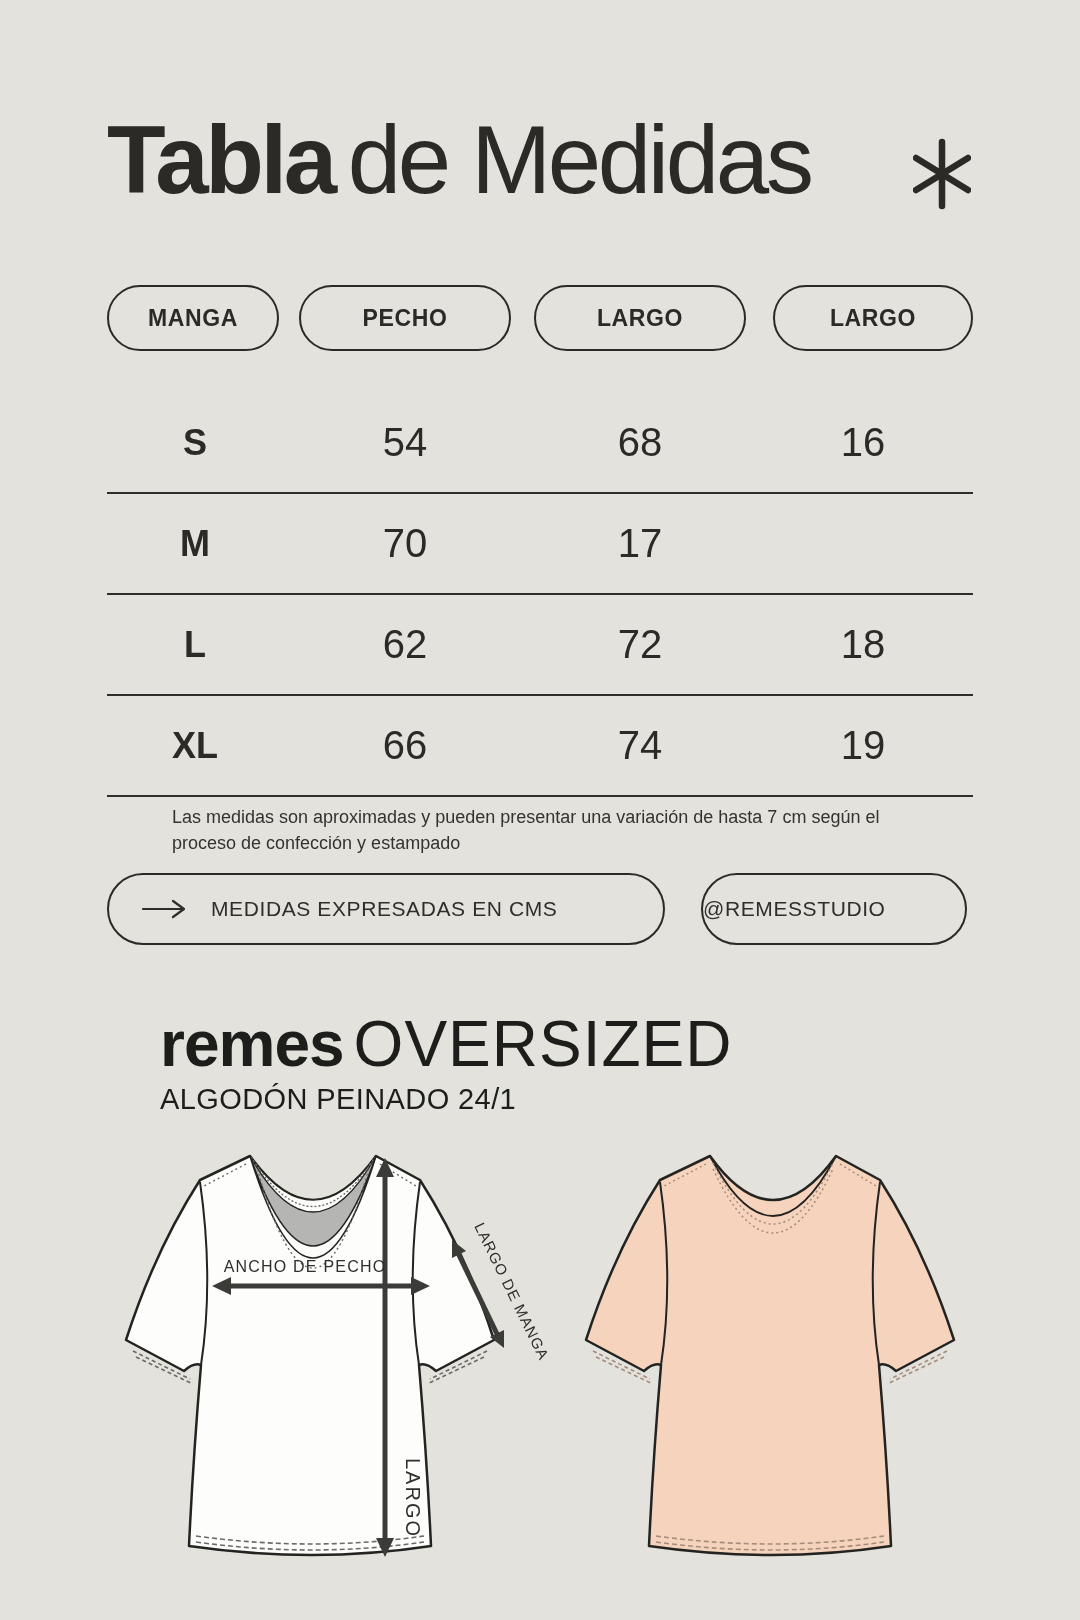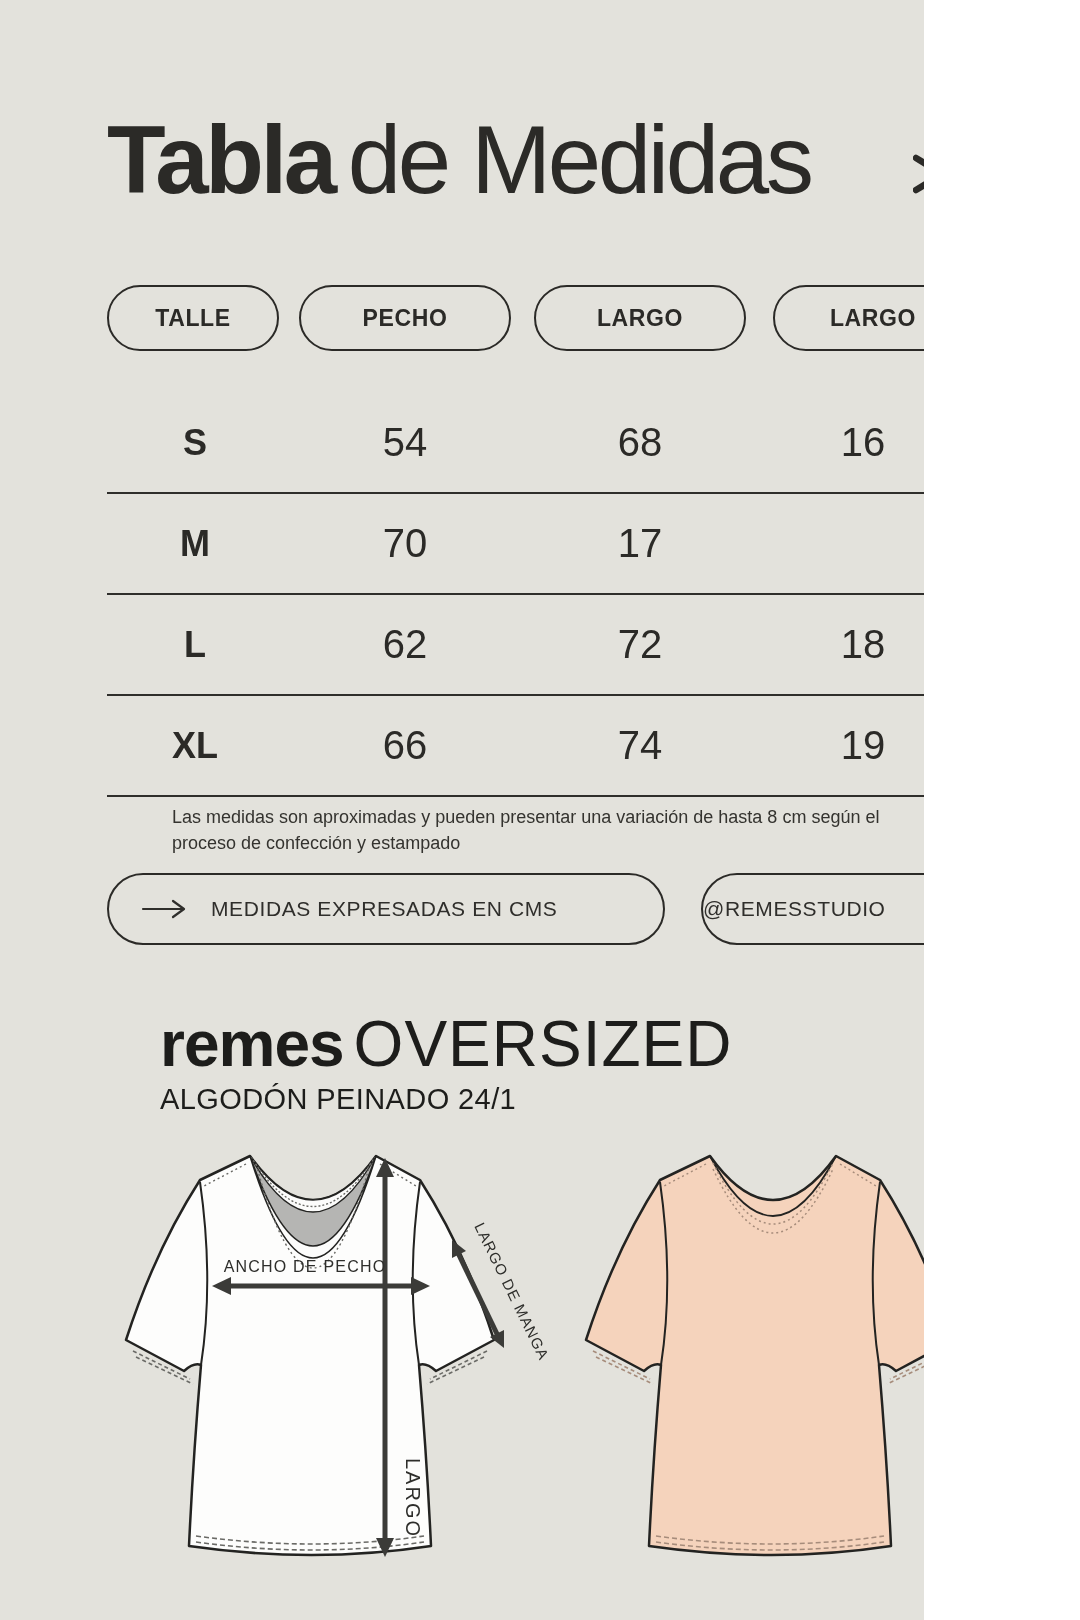--- a/index.html
+++ b/index.html
@@ -1,17 +1,17 @@
 <!DOCTYPE html>
 <html><head>
 <meta charset="utf-8">
 <style>
   html,body{margin:0;padding:0;}
   .page{
-    position:relative;width:924px;height:1620px;
+    position:relative;width:1080px;height:1620px;
     background:#e3e2dc;overflow:hidden;
     font-family:"Liberation Sans",sans-serif;color:#2b2a27;
   }
   
   .title-row{position:absolute;left:107px;top:112px;width:866px;height:100px;}
   .title{font-size:96px;line-height:1;letter-spacing:-0.035em;white-space:nowrap;}
   .title .t-bold{font-weight:700;}
   .title .t-light{font-weight:400;margin-left:14px;}
   .asterisk{position:absolute;right:2px;top:24px;}
   
@@ -66,21 +66,21 @@
     <svg class="asterisk" width="58" height="76" viewBox="0 0 58 76">
       <g stroke="#2b2a27" stroke-width="6.5" stroke-linecap="round">
         <line x1="29" y1="6" x2="29" y2="70"></line>
         <line x1="3" y1="22" x2="55" y2="54"></line>
         <line x1="55" y1="22" x2="3" y2="54"></line>
       </g>
     </svg>
   </div>
 
   <div class="header-pills grid-cols">
-    <div class="pill hp0">TALLE</div>
+    <div class="pill hp0">MANGA</div>
     <div class="pill hp1">PECHO</div>
     <div class="pill hp2">LARGO</div>
     <div class="pill hp3">LARGO</div>
   </div>
 
   <div class="size-table">
     <div class="size-row grid-cols">
       <div class="cell c-size">S</div>
       <div class="cell">54</div>
       <div class="cell">68</div>
@@ -99,21 +99,21 @@
     </div>
     <div class="size-row grid-cols">
       <div class="cell c-size">XL</div>
       <div class="cell">66</div>
       <div class="cell">74</div>
       <div class="cell">19</div>
     </div>
   </div>
 
   <p class="note">
-    <span>Las medidas son aproximadas y pueden presentar una variación de hasta 8 cm según el</span>
+    <span>Las medidas son aproximadas y pueden presentar una variación de hasta 7 cm según el</span>
     <span>proceso de confección y estampado</span>
   </p>
 
   <div class="badge-row">
     <div class="badge badge-measures">
       <svg width="46" height="24" viewBox="0 0 46 24">
         <g stroke="#2f2e2b" stroke-width="2.2" stroke-linecap="round" stroke-linejoin="round" fill="none">
           <line x1="2" y1="12" x2="42" y2="12"></line>
           <path d="M32,4 L43,12 L32,20"></path>
         </g>

